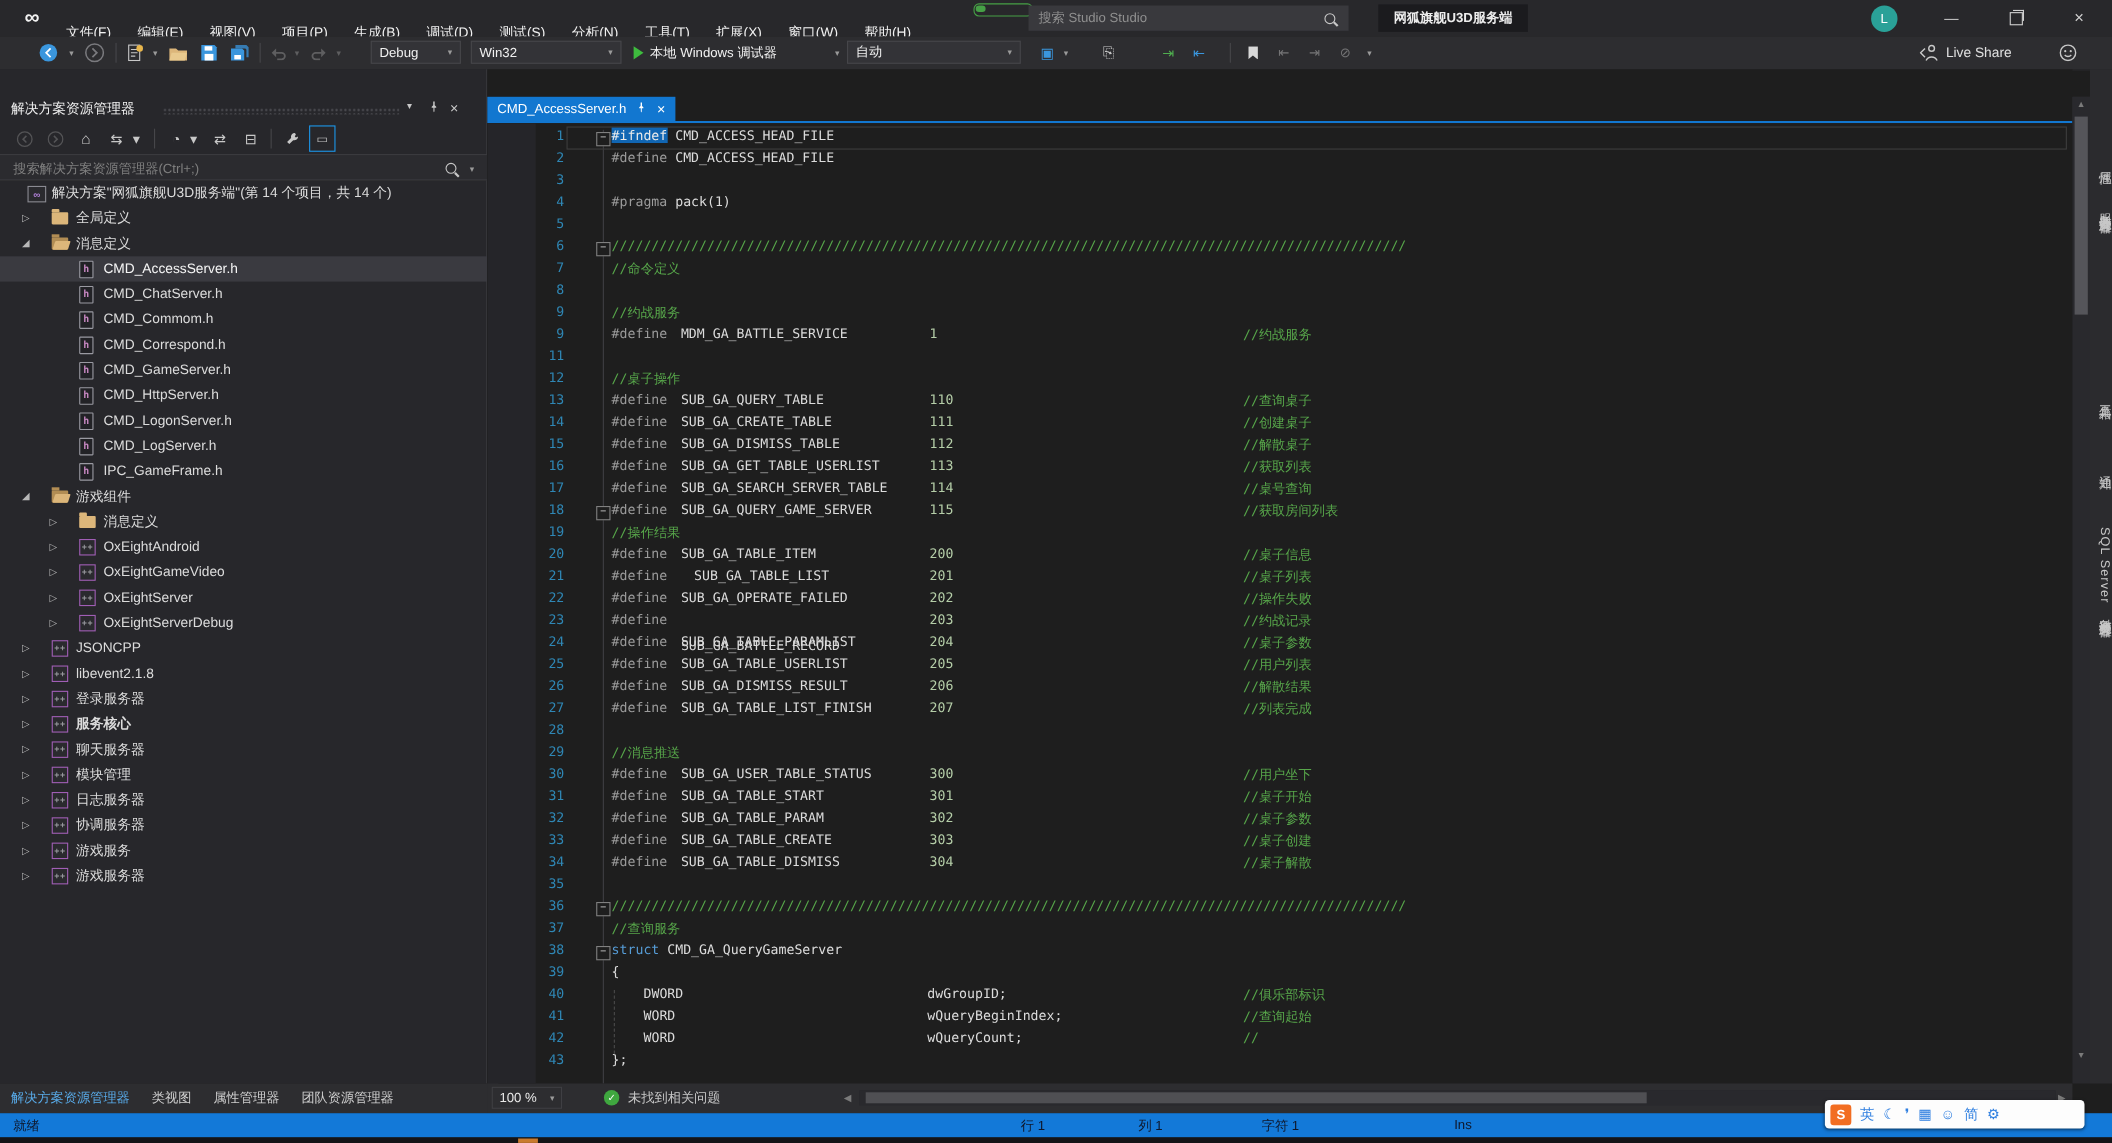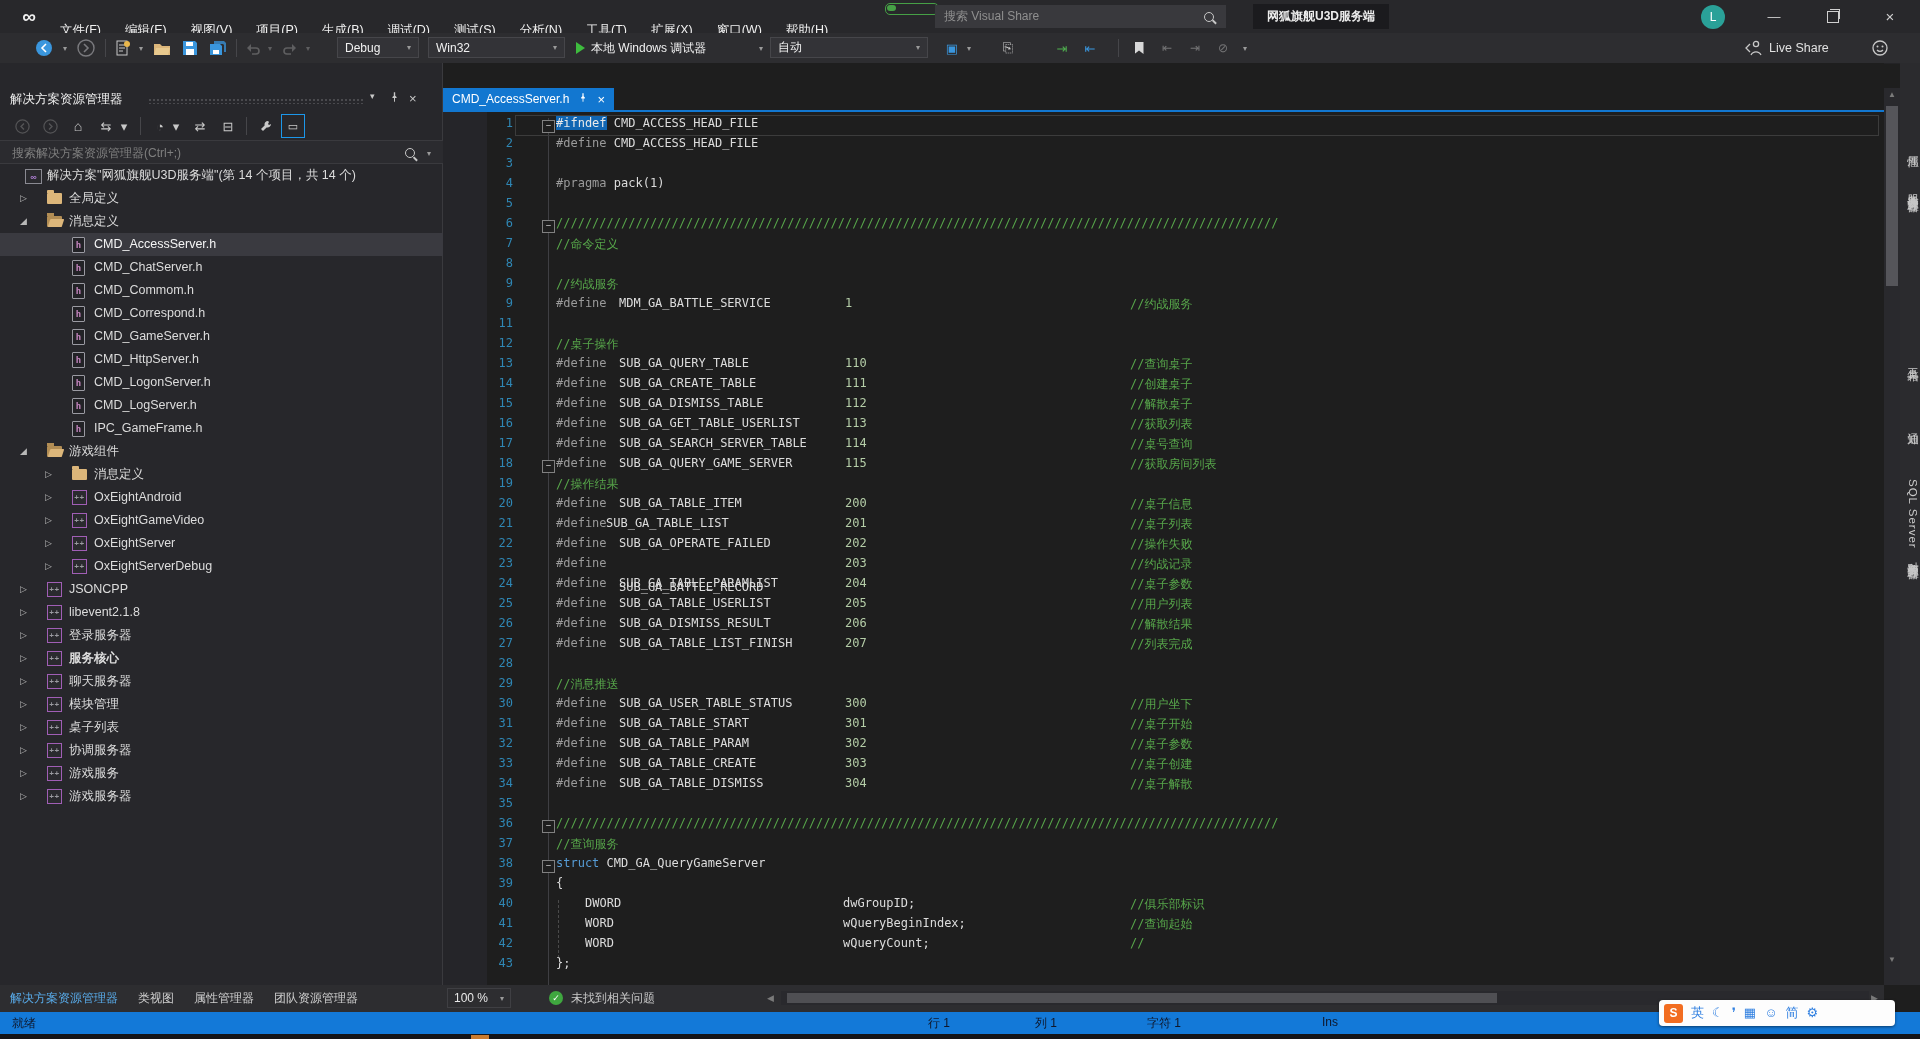--- a/index.html
+++ b/index.html
@@ -149,21 +149,21 @@
         <span class="menuitem">分析(N)</span>
         <span class="menuitem">工具(T)</span>
         <span class="menuitem">扩展(X)</span>
         <span class="menuitem">窗口(W)</span>
         <span class="menuitem">帮助(H)</span>
       </div>
     <div id="syncpill">
         <i></i>
       </div>
     <div id="qsearch">
-      <span class="ph">搜索 Visual Share</span>
+      <span class="ph">搜索 Studio Studio</span>
       <span class="mag"></span>
     </div>
     <div id="titlechip">网狐旗舰U3D服务端</div>
     <div id="avatar">L</div>
     <div class="winbtn" id="btn-min">—</div>
     <div class="winbtn" id="btn-max">
         <i></i>
       </div>
     <div class="winbtn" id="btn-close">×</div>
   </div>
@@ -429,21 +429,21 @@
           <span class="lbl" style="left: 69px;">聊天服务器</span>
         </div>
         <div class="trow" style="top: 529px;">
           <span class="arr" style="left: 20px;">▷</span>
           <span class="tico ic-proj" style="left: 47px;">++</span>
           <span class="lbl" style="left: 69px;">模块管理</span>
         </div>
         <div class="trow" style="top: 552px;">
           <span class="arr" style="left: 20px;">▷</span>
           <span class="tico ic-proj" style="left: 47px;">++</span>
-          <span class="lbl" style="left: 69px;">桌子列表</span>
+          <span class="lbl" style="left: 69px;">日志服务器</span>
         </div>
         <div class="trow" style="top: 575px;">
           <span class="arr" style="left: 20px;">▷</span>
           <span class="tico ic-proj" style="left: 47px;">++</span>
           <span class="lbl" style="left: 69px;">协调服务器</span>
         </div>
         <div class="trow" style="top: 598px;">
           <span class="arr" style="left: 20px;">▷</span>
           <span class="tico ic-proj" style="left: 47px;">++</span>
           <span class="lbl" style="left: 69px;">游戏服务</span>
@@ -488,21 +488,21 @@
           <div class="cl" style="top: 204px;"><span class="num">11</span></div>
           <div class="cl" style="top: 224px;"><span class="num">12</span><span class="flow"><span class="cm">//桌子操作</span></span></div>
           <div class="cl" style="top: 244px;"><span class="num">13</span><span class="id seg" style="left: 176px;">SUB_GA_QUERY_TABLE</span><span class="num2 seg" style="left: 402px;">110</span><span class="cm seg" style="left: 687px;">//查询桌子</span><span class="flow"><span class="pp">#define</span></span></div>
           <div class="cl" style="top: 264px;"><span class="num">14</span><span class="id seg" style="left: 176px;">SUB_GA_CREATE_TABLE</span><span class="num2 seg" style="left: 402px;">111</span><span class="cm seg" style="left: 687px;">//创建桌子</span><span class="flow"><span class="pp">#define</span></span></div>
           <div class="cl" style="top: 284px;"><span class="num">15</span><span class="id seg" style="left: 176px;">SUB_GA_DISMISS_TABLE</span><span class="num2 seg" style="left: 402px;">112</span><span class="cm seg" style="left: 687px;">//解散桌子</span><span class="flow"><span class="pp">#define</span></span></div>
           <div class="cl" style="top: 304px;"><span class="num">16</span><span class="id seg" style="left: 176px;">SUB_GA_GET_TABLE_USERLIST</span><span class="num2 seg" style="left: 402px;">113</span><span class="cm seg" style="left: 687px;">//获取列表</span><span class="flow"><span class="pp">#define</span></span></div>
           <div class="cl" style="top: 324px;"><span class="num">17</span><span class="id seg" style="left: 176px;">SUB_GA_SEARCH_SERVER_TABLE</span><span class="num2 seg" style="left: 402px;">114</span><span class="cm seg" style="left: 687px;">//桌号查询</span><span class="flow"><span class="pp">#define</span></span></div>
           <div class="cl" style="top: 344px;"><span class="num">18</span><span class="foldbox">−</span><span class="id seg" style="left: 176px;">SUB_GA_QUERY_GAME_SERVER</span><span class="num2 seg" style="left: 402px;">115</span><span class="cm seg" style="left: 687px;">//获取房间列表</span><span class="flow"><span class="pp">#define</span></span></div>
           <div class="cl" style="top: 364px;"><span class="num">19</span><span class="flow"><span class="cm">//操作结果</span></span></div>
           <div class="cl" style="top: 384px;"><span class="num">20</span><span class="id seg" style="left: 176px;">SUB_GA_TABLE_ITEM</span><span class="num2 seg" style="left: 402px;">200</span><span class="cm seg" style="left: 687px;">//桌子信息</span><span class="flow"><span class="pp">#define</span></span></div>
-          <div class="cl" style="top: 404px;"><span class="num">21</span><span class="id seg" style="left: 163px;">SUB_GA_TABLE_LIST</span><span class="num2 seg" style="left: 402px;">201</span><span class="cm seg" style="left: 687px;">//桌子列表</span><span class="flow"><span class="pp">#define</span></span></div>
+          <div class="cl" style="top: 404px;"><span class="num">21</span><span class="id seg" style="left: 188px;">SUB_GA_TABLE_LIST</span><span class="num2 seg" style="left: 402px;">201</span><span class="cm seg" style="left: 687px;">//桌子列表</span><span class="flow"><span class="pp">#define</span></span></div>
           <div class="cl" style="top: 424px;"><span class="num">22</span><span class="id seg" style="left: 176px;">SUB_GA_OPERATE_FAILED</span><span class="num2 seg" style="left: 402px;">202</span><span class="cm seg" style="left: 687px;">//操作失败</span><span class="flow"><span class="pp">#define</span></span></div>
           <div class="cl" style="top: 444px;"><span class="num">23</span><span class="id seg" style="left: 176px; margin-top: 24px;">SUB_GA_BATTLE_RECORD</span><span class="num2 seg" style="left: 402px;">203</span><span class="cm seg" style="left: 687px;">//约战记录</span><span class="flow"><span class="pp">#define</span></span></div>
           <div class="cl" style="top: 464px;"><span class="num">24</span><span class="id seg" style="left: 176px;">SUB_GA_TABLE_PARAMLIST</span><span class="num2 seg" style="left: 402px;">204</span><span class="cm seg" style="left: 687px;">//桌子参数</span><span class="flow"><span class="pp">#define</span></span></div>
           <div class="cl" style="top: 484px;"><span class="num">25</span><span class="id seg" style="left: 176px;">SUB_GA_TABLE_USERLIST</span><span class="num2 seg" style="left: 402px;">205</span><span class="cm seg" style="left: 687px;">//用户列表</span><span class="flow"><span class="pp">#define</span></span></div>
           <div class="cl" style="top: 504px;"><span class="num">26</span><span class="id seg" style="left: 176px;">SUB_GA_DISMISS_RESULT</span><span class="num2 seg" style="left: 402px;">206</span><span class="cm seg" style="left: 687px;">//解散结果</span><span class="flow"><span class="pp">#define</span></span></div>
           <div class="cl" style="top: 524px;"><span class="num">27</span><span class="id seg" style="left: 176px;">SUB_GA_TABLE_LIST_FINISH</span><span class="num2 seg" style="left: 402px;">207</span><span class="cm seg" style="left: 687px;">//列表完成</span><span class="flow"><span class="pp">#define</span></span></div>
           <div class="cl" style="top: 544px;"><span class="num">28</span></div>
           <div class="cl" style="top: 564px;"><span class="num">29</span><span class="flow"><span class="cm">//消息推送</span></span></div>
           <div class="cl" style="top: 584px;"><span class="num">30</span><span class="id seg" style="left: 176px;">SUB_GA_USER_TABLE_STATUS</span><span class="num2 seg" style="left: 402px;">300</span><span class="cm seg" style="left: 687px;">//用户坐下</span><span class="flow"><span class="pp">#define</span></span></div>
           <div class="cl" style="top: 604px;"><span class="num">31</span><span class="id seg" style="left: 176px;">SUB_GA_TABLE_START</span><span class="num2 seg" style="left: 402px;">301</span><span class="cm seg" style="left: 687px;">//桌子开始</span><span class="flow"><span class="pp">#define</span></span></div>

